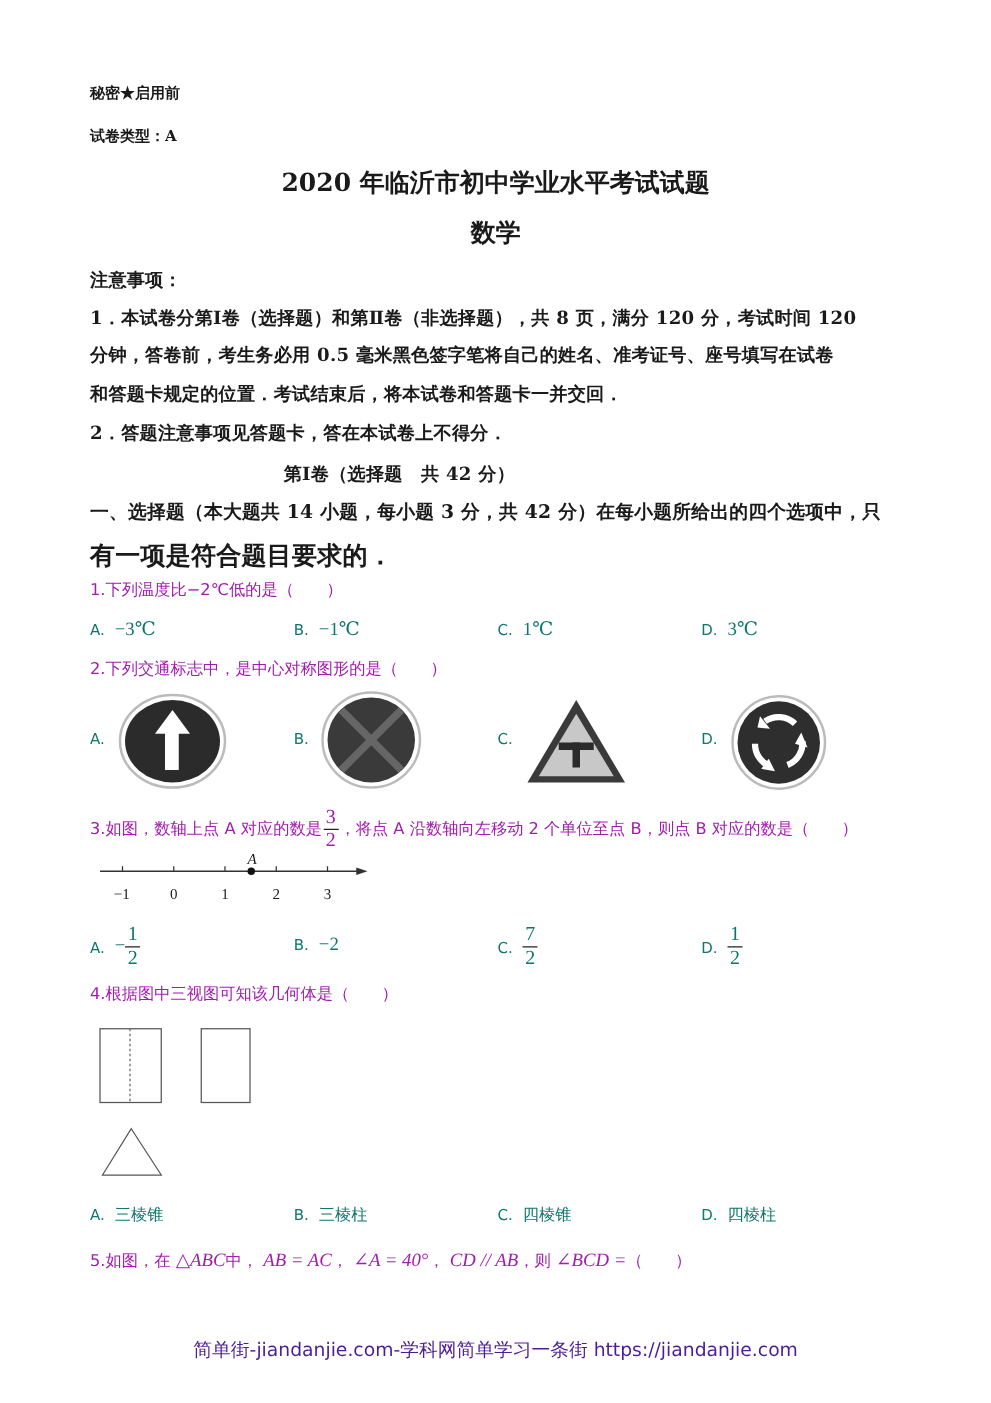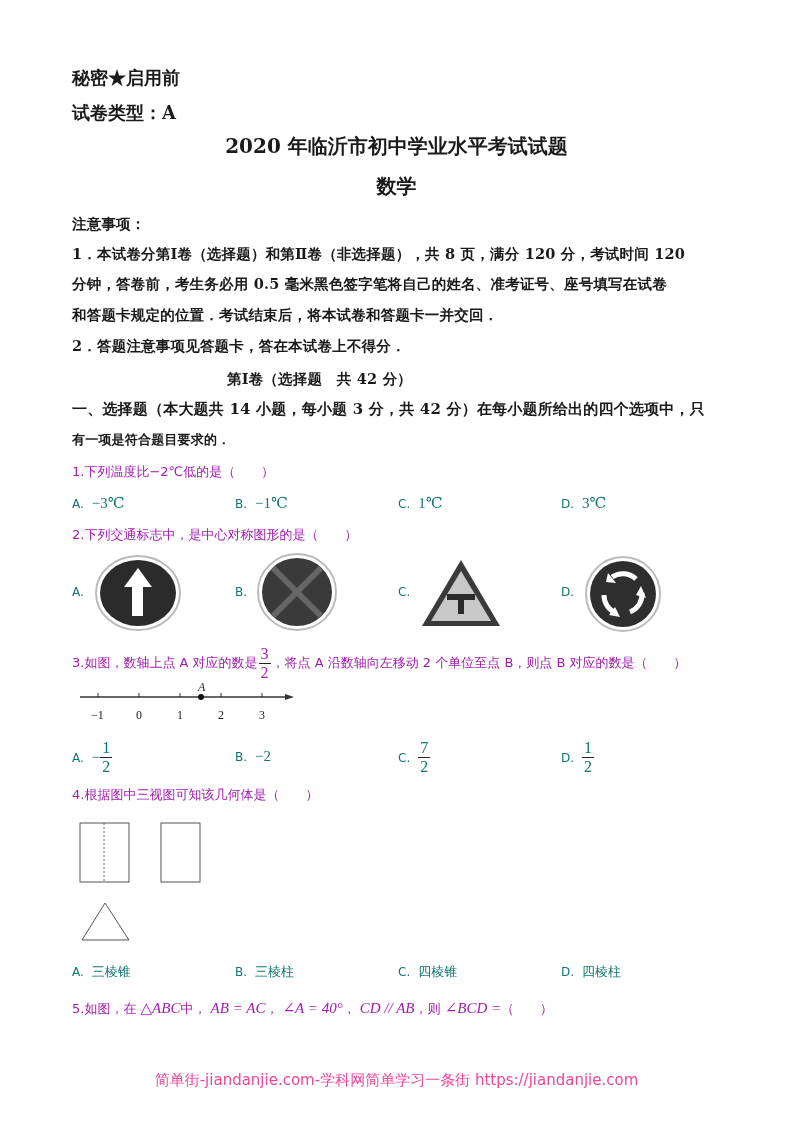--- a/index.html
+++ b/index.html
@@ -2,51 +2,51 @@
 <html><head>
   <meta charset="utf-8">
   <style>
     html, body { margin: 0; padding: 0; background: #ffffff; }
     body {
       width: 793px; height: 1122px; position: relative; overflow: hidden;
       color: #1a1a1a;
       font-family: "DejaVu Serif", "Liberation Serif", serif;
     }
     .abs { position: absolute; white-space: nowrap; }
-    .hdr { font-size: 18px; font-weight: bold; left: 72px; }
+    .hdr { font-size: 12px; font-weight: bold; left: 72px; }
     .title { font-size: 20px; font-weight: bold; left: 0; width: 793px; text-align: center; }
     .note { font-size: 14.5px; font-weight: bold; left: 72px; letter-spacing: 0.2px; }
     .q { font-size: 13px; left: 72px; font-family: "DejaVu Sans", "Liberation Sans", sans-serif; color: #a21caf; }
     .opt { font-size: 13px; font-family: "DejaVu Sans", "Liberation Sans", sans-serif; color: #0f766e; }
     .opt .lbl { font-size: 12px; margin-right: 8px; }
     .math { font-family: "Liberation Serif", "DejaVu Serif", serif; font-size: 15px; }
     .ital { font-style: italic; text-align: center; }
     .frac { display: inline-flex; flex-direction: column; align-items: center; vertical-align: middle; font-family: "Liberation Serif", serif; font-size: 16px; line-height: 18px; }
     .frac .num { border-bottom: 1px solid #222; padding: 0 2px; }
-    .footer { font-size: 15px; left: 0; width: 793px; text-align: center; color: #ec4899; font-family: "DejaVu Sans", "Liberation Sans", sans-serif; }
+    .footer { font-size: 15px; left: 0; width: 793px; text-align: center; color: #4c1d95; font-family: "DejaVu Sans", "Liberation Sans", sans-serif; }
     svg { position: absolute; }
   </style>
 </head>
 <body>
 
 <div class="abs hdr" style="top:66px;">秘密★启用前</div>
 <div class="abs hdr" style="top:101px;">试卷类型：A</div>
 
 <div class="abs title" style="top:133px;">2020 年临沂市初中学业水平考试试题</div>
 <div class="abs title" style="top:173px;">数学</div>
 
 <div class="abs note" style="top:215px;">注意事项：</div>
 <div class="abs note" style="top:245px;">1．本试卷分第Ⅰ卷（选择题）和第Ⅱ卷（非选择题），共 8 页，满分 120 分，考试时间 120</div>
 <div class="abs note" style="top:275px;">分钟，答卷前，考生务必用 0.5 毫米黑色签字笔将自己的姓名、准考证号、座号填写在试卷</div>
 <div class="abs note" style="top:306px;">和答题卡规定的位置．考试结束后，将本试卷和答题卡一并交回．</div>
 <div class="abs note" style="top:337px;">2．答题注意事项见答题卡，答在本试卷上不得分．</div>
 
 <div class="abs note" style="top:370px; left:0; width:639px; text-align:center;">第Ⅰ卷（选择题　共 42 分）</div>
 <div class="abs note" style="top:400px; font-size:15px;">一、选择题（本大题共 14 小题，每小题 3 分，共 42 分）在每小题所给出的四个选项中，只</div>
-<div class="abs note" style="top:431px; font-size:13px;">有一项是符合题目要求的．</div>
+<div class="abs note" style="top:431px; font-size:20px;">有一项是符合题目要求的．</div>
 
 <div class="abs q" style="top:463px;">1.下列温度比−2℃低的是（　　）</div>
 <div class="abs opt" style="top:494px; left:72px;"><span class="lbl">A.</span><span class="math">−3℃</span></div>
 <div class="abs opt" style="top:494px; left:235px;"><span class="lbl">B.</span><span class="math">−1℃</span></div>
 <div class="abs opt" style="top:494px; left:398px;"><span class="lbl">C.</span><span class="math">1℃</span></div>
 <div class="abs opt" style="top:494px; left:561px;"><span class="lbl">D.</span><span class="math">3℃</span></div>
 
 <div class="abs q" style="top:526px;">2.下列交通标志中，是中心对称图形的是（　　）</div>
 
 <div class="abs opt" style="top:584px; left:72px;"><span class="lbl">A.</span></div>

